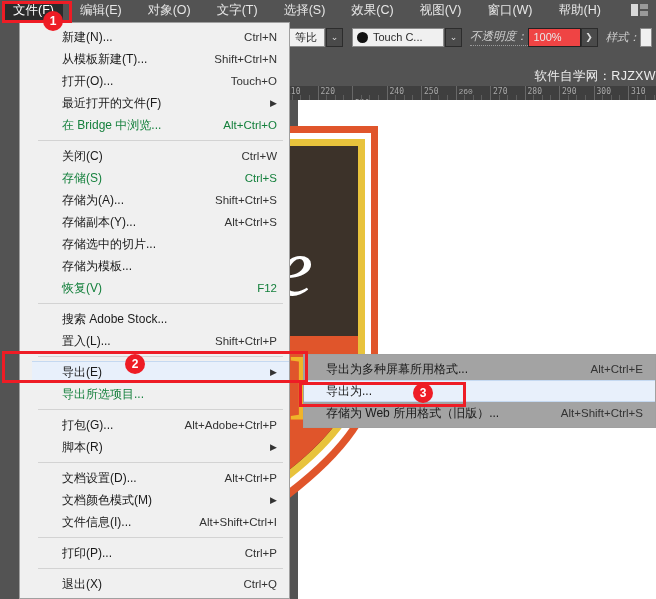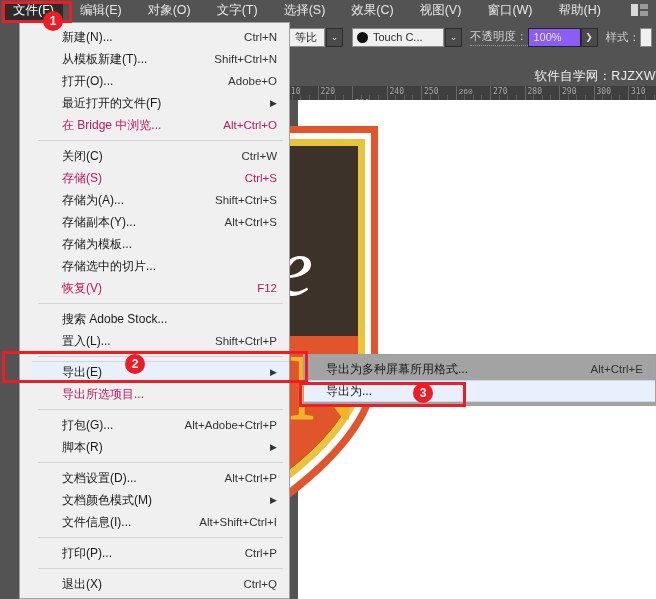--- a/index.html
+++ b/index.html
@@ -36,29 +36,29 @@
     display:flex; align-items:center;
   }
   .opt-strip { position:absolute; left:289px; top:22px; width:367px; height:30px;
      background:#535353; display:flex; align-items:center; }
   .opt-field {
     background:#f0f0f0; color:#2b2b2b; border:1px solid #8a8a8a;
     height:19px; display:flex; align-items:center; font-size:11px;
     padding:0 4px;
   }
   .opt-dark {
-    background:#8b5cf6; color:#e8e8e8; border:1px solid #232323;
+    background:#ef4444; color:#e8e8e8; border:1px solid #232323;
     height:19px; display:flex; align-items:center; font-size:11px; padding:0 5px;
   }
   .opt-caret {
     background:#4a4a4a; color:#dcdcdc; border:1px solid #2c2c2c;
     height:19px; width:17px; display:flex; align-items:center; justify-content:center;
     font-size:9px;
   }
-  .opt-label { color:#cfcfcf; font-size:11.5px; margin:0 0; }
+  .opt-label { color:#cfcfcf; font-size:11.5px; margin:0 0;font-style:italic; }
   .opt-label.dotted { border-bottom:1px dotted #9a9a9a; padding-bottom:1px; }
   .opt-dot { width:11px; height:11px; border-radius:50%; background:#111; display:inline-block; margin-right:5px;}
 
   
   #ruler {
     position:absolute; left:289px; top:86px; width:367px; height:14px;
     background:#3f3f3f; overflow:hidden;
   }
   .rtick { position:absolute; top:0; width:1px; height:14px; background:#686868;}
   .rmtick{ position:absolute; top:9px; width:1px; height:5px; background:#5e5e5e;}
@@ -94,21 +94,21 @@
     background:#f0f0f0; border:1px solid #a0a0a0;
     padding:3px 0 3px 12px;
   }
   .mi {
     position:relative; height:22px; display:flex; align-items:center;
     padding-left:30px; padding-right:12px; font-size:12px; color:#1a1a1a;
     white-space:nowrap;
   }
   .mi .lbl { flex:0 0 auto; }
   .mi .sc  { margin-left:auto; font-size:11.5px; color:#333; padding-left:20px;}
-  .mi.dis .lbl, .mi.dis .sc { color:#be185d; }
+  .mi.dis .lbl, .mi.dis .sc { color:#15803d; }
   .mi.sel { background:#e8f0fb; border-top:1px solid #c5d9f1; border-bottom:1px solid #c5d9f1; }
   .mi .arrow { margin-left:auto; font-size:9px; color:#333; }
   .sepline { height:1px; background:#d3d3d3; margin:4px 6px 4px 6px; }
 
   
   #submenu {
     position:absolute; left:303px; top:354px; width:353px;
     background:#a3a3a3; border:1px solid #a0a0a0; padding:3px 0;
   }
   #submenu .mi { padding-left:22px; }
@@ -267,21 +267,21 @@
     <div class="mi">
       <span class="lbl">新建(N)...</span>
       <span class="sc">Ctrl+N</span>
     </div>
     <div class="mi">
       <span class="lbl">从模板新建(T)...</span>
       <span class="sc">Shift+Ctrl+N</span>
     </div>
     <div class="mi">
       <span class="lbl">打开(O)...</span>
-      <span class="sc">Adobe+O</span>
+      <span class="sc">Touch+O</span>
     </div>
     <div class="mi">
       <span class="lbl">最近打开的文件(F)</span>
       <span class="arrow">▶</span>
     </div>
     <div class="mi dis">
       <span class="lbl">在 Bridge 中浏览...</span>
       <span class="sc">Alt+Ctrl+O</span>
     </div>
     <div class="sepline"></div>
@@ -295,24 +295,24 @@
     </div>
     <div class="mi">
       <span class="lbl">存储为(A)...</span>
       <span class="sc">Shift+Ctrl+S</span>
     </div>
     <div class="mi">
       <span class="lbl">存储副本(Y)...</span>
       <span class="sc">Alt+Ctrl+S</span>
     </div>
     <div class="mi">
+      <span class="lbl">存储选中的切片...</span>
+    </div>
+    <div class="mi">
       <span class="lbl">存储为模板...</span>
-    </div>
-    <div class="mi">
-      <span class="lbl">存储选中的切片...</span>
     </div>
     <div class="mi dis">
       <span class="lbl">恢复(V)</span>
       <span class="sc">F12</span>
     </div>
     <div class="sepline"></div>
     <div class="mi">
       <span class="lbl">搜索 Adobe Stock...</span>
     </div>
     <div class="mi">
@@ -362,20 +362,24 @@
   </div>
 
 <div id="submenu">
     <div class="mi">
       <span class="lbl">导出为多种屏幕所用格式...</span>
       <span class="sc">Alt+Ctrl+E</span>
     </div>
     <div class="mi sel">
       <span class="lbl">导出为...</span>
     </div>
+    <div class="mi">
+      <span class="lbl">存储为 Web 所用格式（旧版）...</span>
+      <span class="sc">Alt+Shift+Ctrl+S</span>
+    </div>
   </div>
 
 <div class="redbox" style="left:2px; top:1px; width:70px; height:22px;"></div>
 <div class="badge" style="left:43px; top:11px;">1</div>
 
 <div class="redbox" style="left:2px; top:351px; width:306px; height:32px;"></div>
 <div class="badge" style="left:125px; top:354px;">2</div>
 
 <div class="redbox" style="left:299px; top:382px; width:167px; height:25px;"></div>
 <div class="badge" style="left:413px; top:383px;">3</div>

